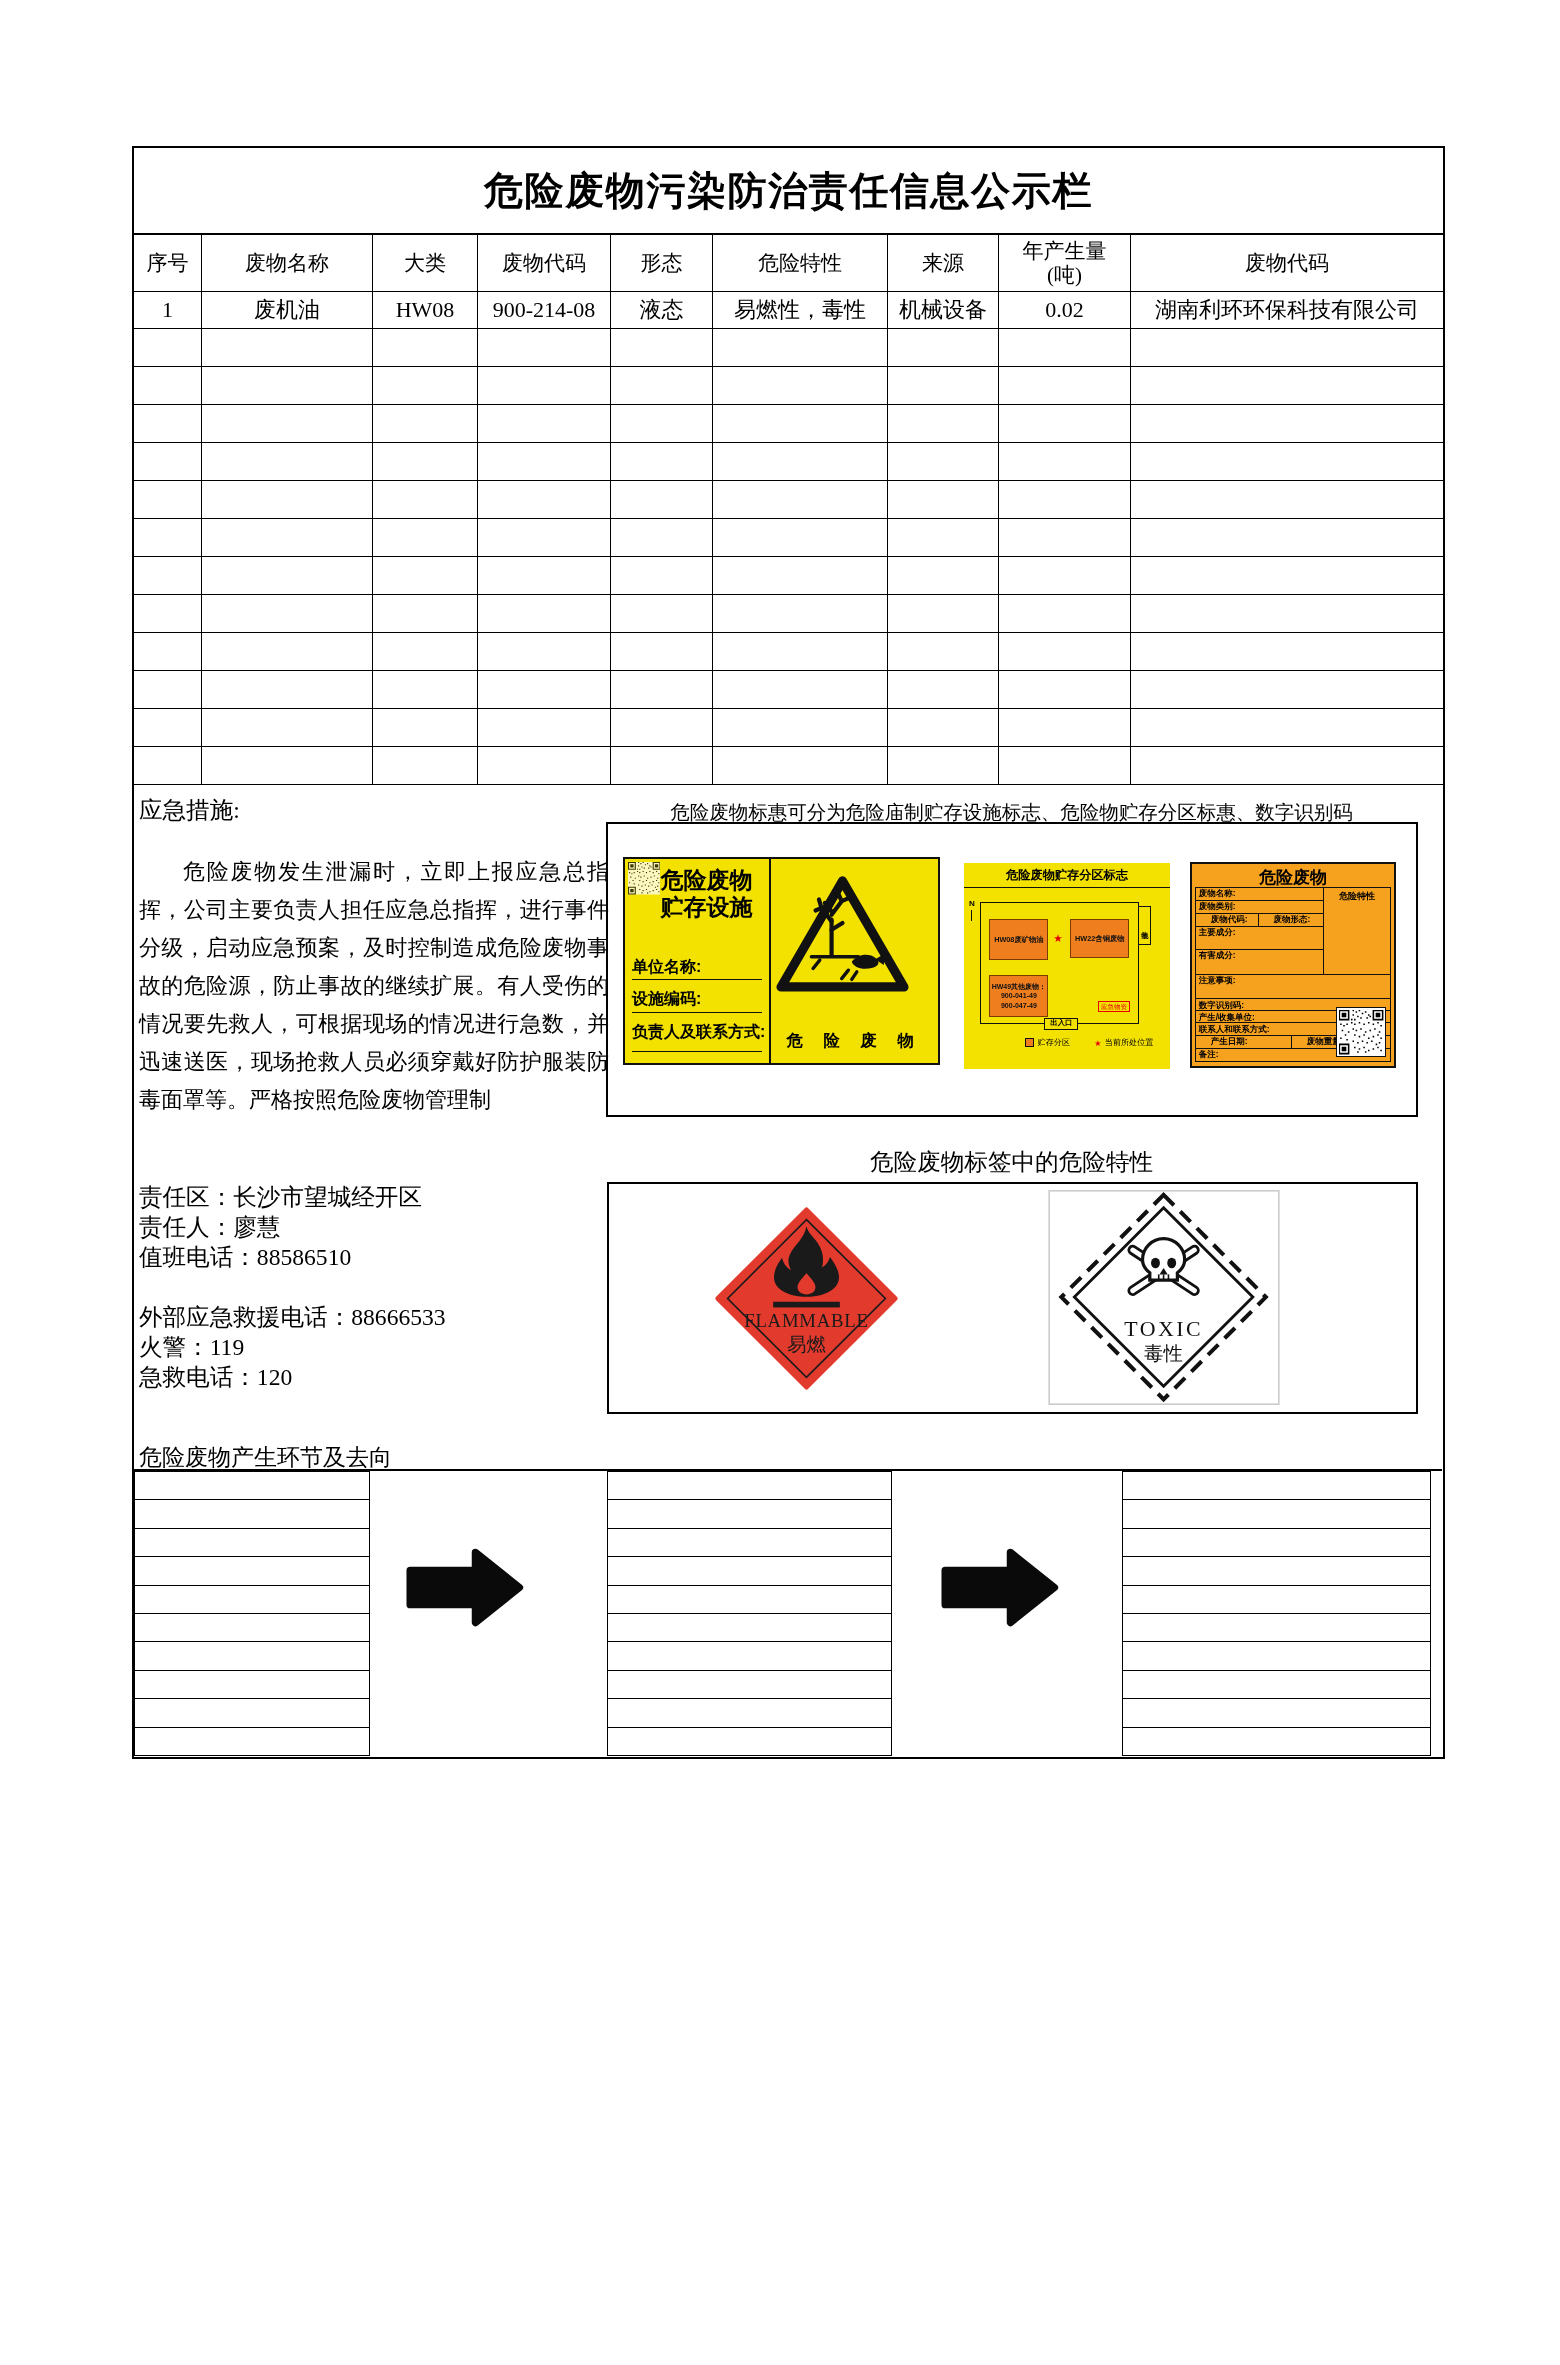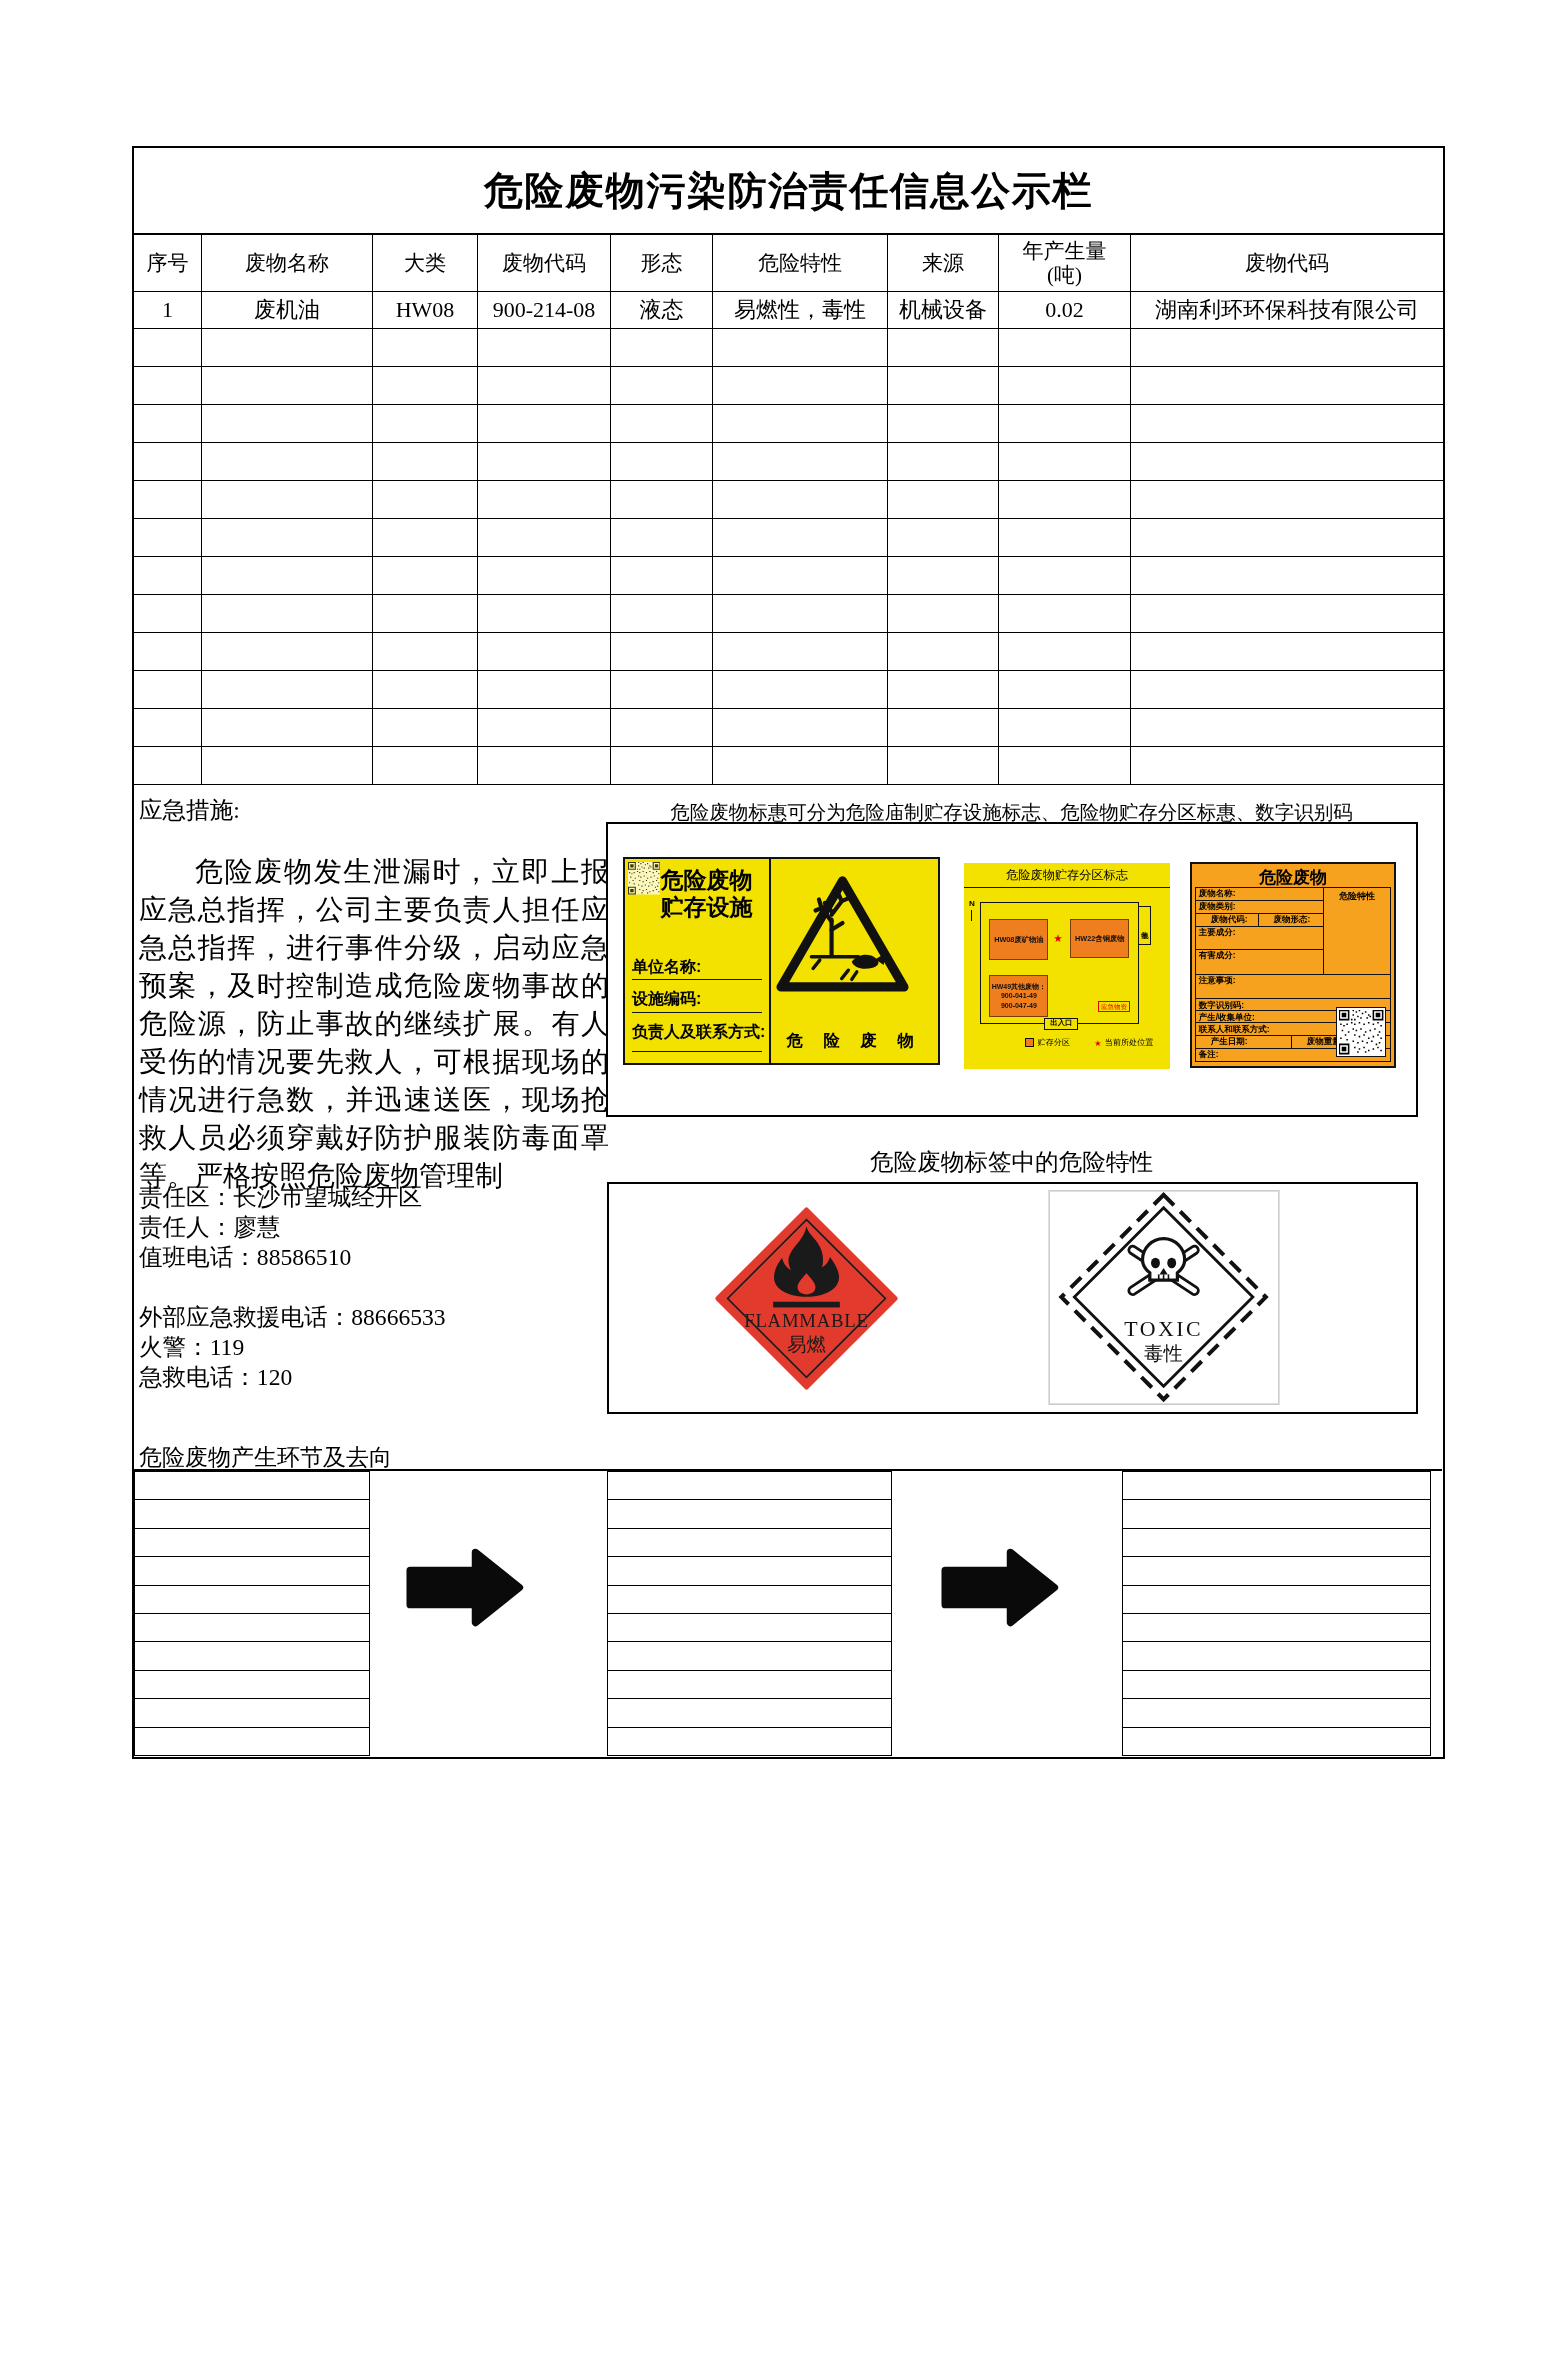--- a/index.html
+++ b/index.html
@@ -13,21 +13,21 @@
   
   .waste-table{display:grid;grid-template-columns:68px 171px 105px 133px 102px 175px 111px 132px 1fr;
                grid-template-rows:57px 37px repeat(12,38px);}
   .wcell{border-right:1.6px solid #000;border-bottom:1.6px solid #000;display:flex;align-items:center;justify-content:center;
          font-size:22px;text-align:center;white-space:pre-line;line-height:1.15;overflow:hidden;}
   .wcell:nth-child(9n){border-right:none;}
   
   .abs{position:absolute;}
   .emg-label{left:4.9px;top:646px;font-size:23.6px;}
   .note{left:471px;top:651px;width:813px;text-align:center;font-size:19.5px;}
-  .paragraph{left:4.9px;top:705px;width:470px;font-size:28px;line-height:38px;text-indent:2em;text-align:justify;}
+  .paragraph{left:4.9px;top:705px;width:470px;font-size:22px;line-height:38px;text-indent:2em;text-align:justify;}
   .labels-box{left:472px;top:674px;width:812px;height:295px;border:2.4px solid #000;}
   .heading2{left:471px;top:998px;width:813px;text-align:center;font-size:23.6px;}
   .diamonds-box{left:473px;top:1034px;width:811px;height:232px;border:2.4px solid #000;}
   .contact{left:4.9px;top:1034px;font-size:23.6px;line-height:30px;white-space:pre-line;}
   .heading3{left:4.9px;top:1294px;font-size:23px;}
   
   .flow{left:0;top:1321px;width:1308px;height:288px;border-top:2.4px solid #000;}
   .flow-table{position:absolute;top:0;height:285px;border:1.6px solid #000;display:flex;flex-direction:column;background:#fff;}
   .ft-left{left:0;width:236px;}
   .ft-center{left:473px;width:285px;}
@@ -42,21 +42,21 @@
   .l1-right{flex:1;position:relative;display:flex;flex-direction:column;align-items:flex-start;}
   .l1-qr{position:absolute;left:3.3px;top:3.3px;width:32.5px;height:32.5px;opacity:.75;}
   .l1-title{position:absolute;left:36px;top:8.1px;font-size:23px;font-weight:bold;line-height:27px;white-space:pre-line;
             font-family:"Liberation Sans","DejaVu Sans",sans-serif;}
   .l1-field{position:absolute;left:7.3px;font-size:16px;font-weight:bold;font-family:"Liberation Sans",sans-serif;}
   .l1-line{position:absolute;left:7.3px;width:130px;border-bottom:1.6px solid #111;}
   .l1-warning{position:absolute;bottom:11.4px;width:100%;text-align:center;font-size:16.3px;font-weight:bold;letter-spacing:8.1px;
               font-family:"Liberation Sans","DejaVu Sans",sans-serif;white-space:nowrap;}
   
   .label2{position:absolute;left:356px;top:39px;width:206px;height:206px;position:absolute;}
-  .l2-title{position:absolute;left:0;top:4.1px;width:100%;text-align:center;font-size:12.2px;font-weight:normal;
+  .l2-title{position:absolute;left:0;top:4.1px;width:100%;text-align:center;font-size:12.2px;font-weight:bold;
             font-family:"Liberation Sans",sans-serif;}
   .l2-hr{position:absolute;left:0;top:24.4px;width:100%;border-bottom:1.6px solid #111;}
   .l2-north{position:absolute;left:4.9px;top:36px;font-size:8.1px;font-weight:bold;font-family:"Liberation Sans",sans-serif;}
   .l2-north:after{content:"";position:absolute;left:2.4px;top:10.6px;width:0.8px;height:11.4px;background:#111;}
   .l2-map{position:absolute;left:16.3px;top:39px;width:159px;height:122px;border:1.6px solid #111;}
   .zone{position:absolute;background:#ef7e1f;border:0.8px solid #7a3c00;color:#111;display:flex;align-items:center;justify-content:center;
         font-size:7.3px;font-weight:bold;text-align:center;font-family:"Liberation Sans",sans-serif;white-space:pre-line;line-height:1.35;}
   .zone1{left:8.1px;top:16.3px;width:59px;height:41px;}
   .zone2{left:89px;top:16.3px;width:59px;height:39px;}
   .zone3{left:8.1px;top:72px;width:59px;height:42px;font-size:7px;}

